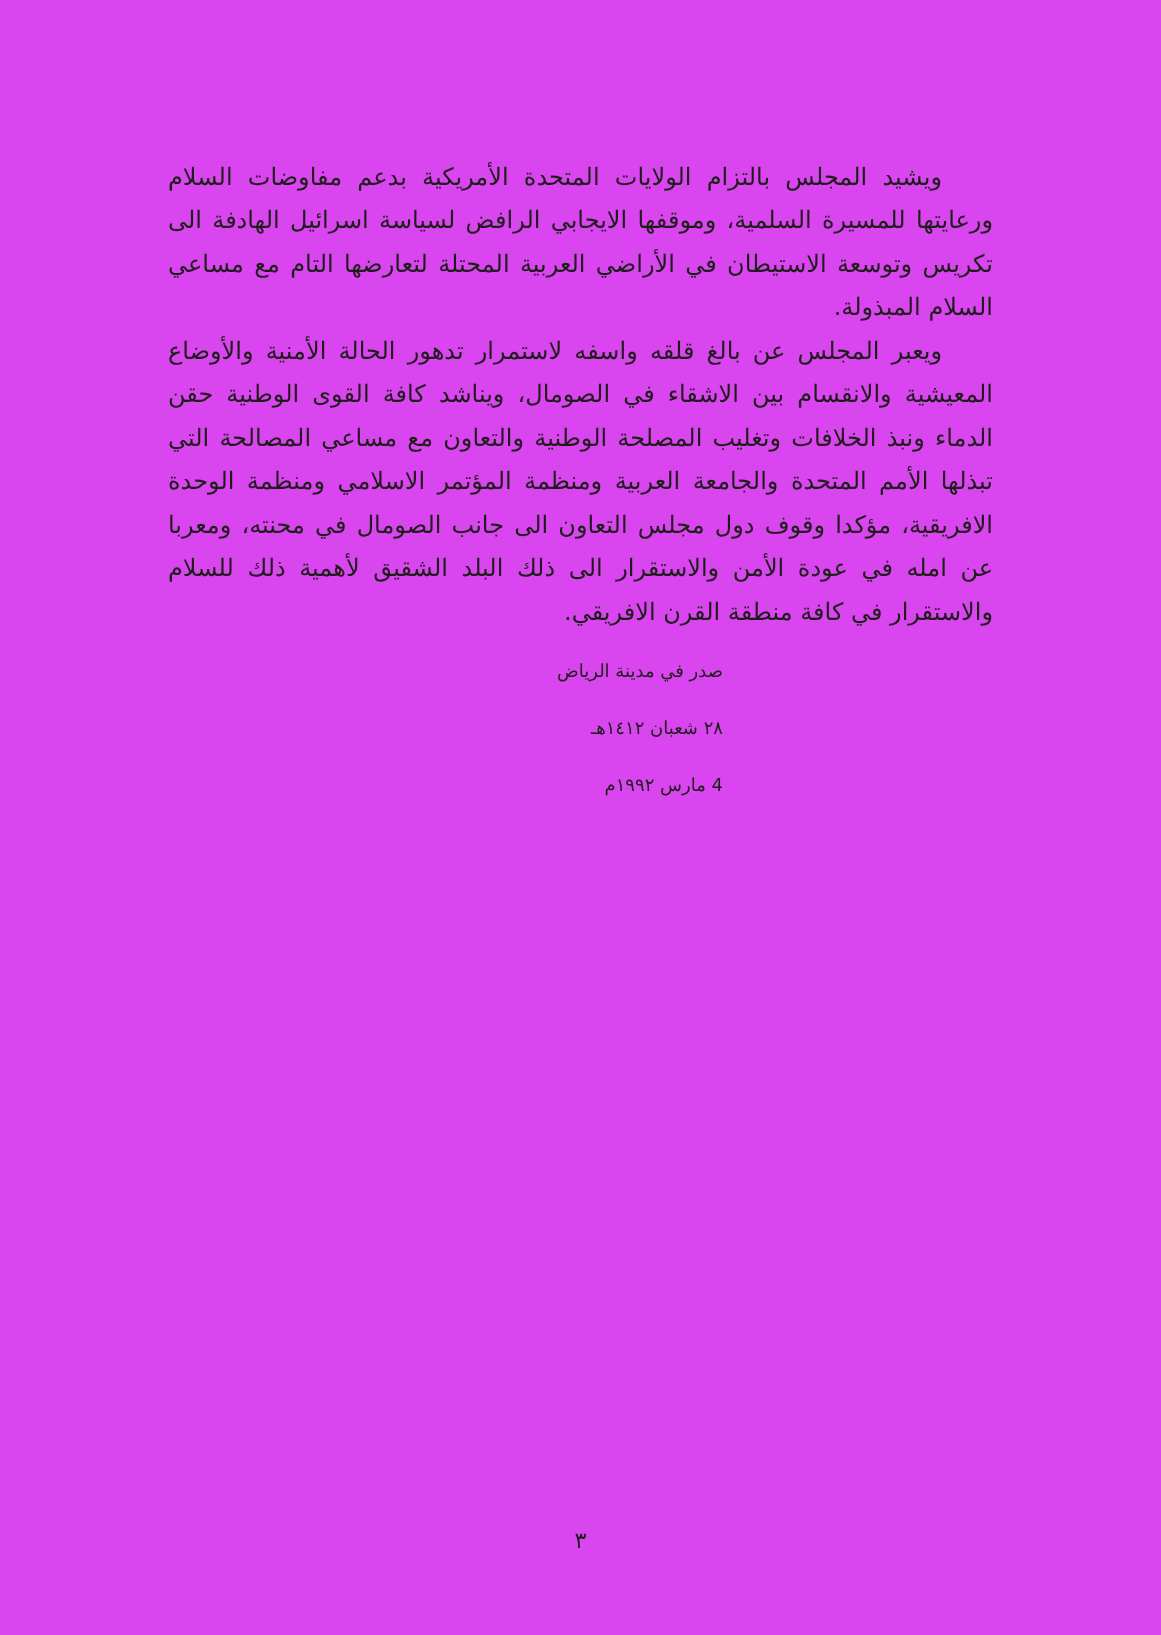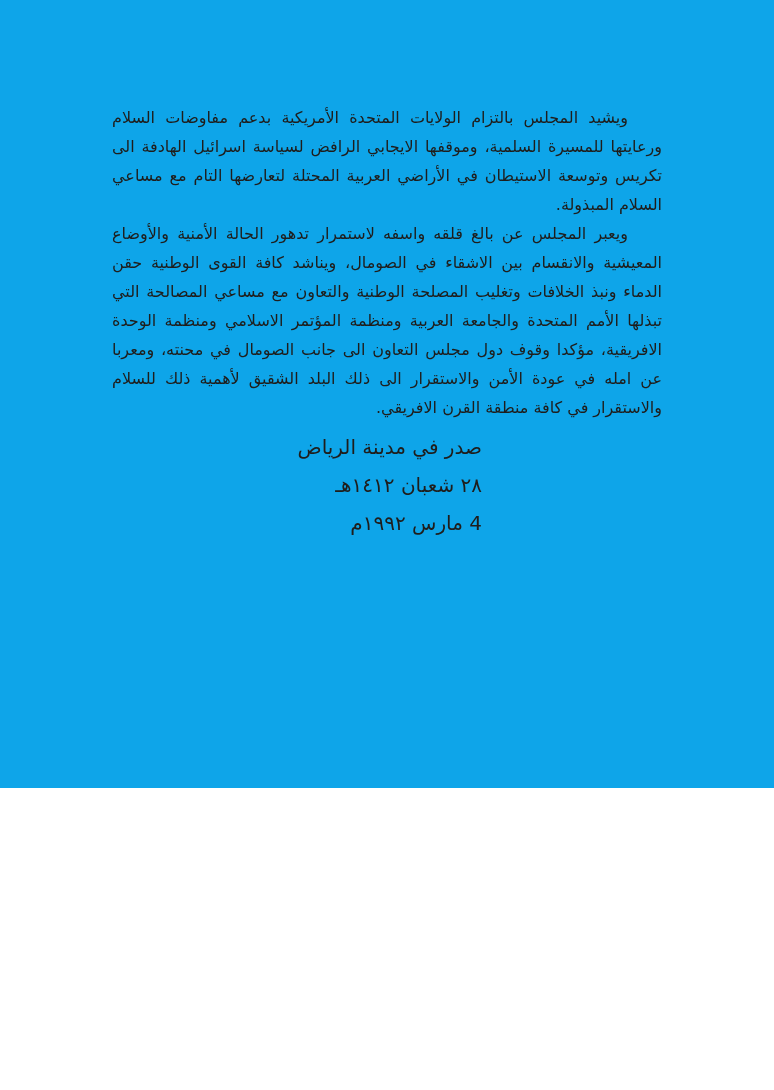--- a/index.html
+++ b/index.html
@@ -3,22 +3,22 @@
   <meta charset="utf-8">
   <style>
     html, body {
       margin: 0;
       padding: 0;
       background: #ffffff;
     }
     .page {
       position: relative;
       width: 774px;
-      height: 788px;
-      background: #0ea5e9;
+      height: 1090px;
+      background: #d946ef;
       overflow: hidden;
       font-family: "DejaVu Sans", sans-serif;
       color: #1f1d1b;
     }
     .text-block {
       position: absolute;
       top: 103px;
       right: 112px;
       width: 550px;
       direction: rtl;
@@ -30,21 +30,21 @@
       margin: 0;
       padding: 0;
       text-indent: 34px;
       text-align: justify;
     }
     .issuance {
       margin-top: 6px;
       padding-right: 180px;
       direction: rtl;
       line-height: 38px;
-      font-size: 20px;
+      font-size: 12px;
     }
     .issued-line {
       white-space: nowrap;
     }
     .page-number {
       position: absolute;
       top: 1018px;
       left: 0;
       width: 100%;
       text-align: center;

